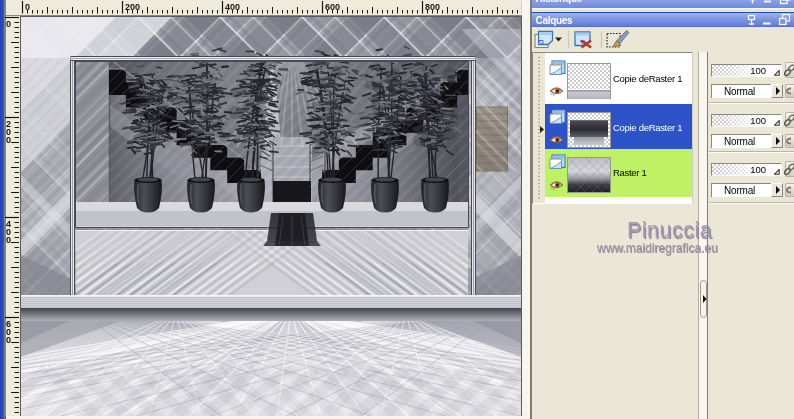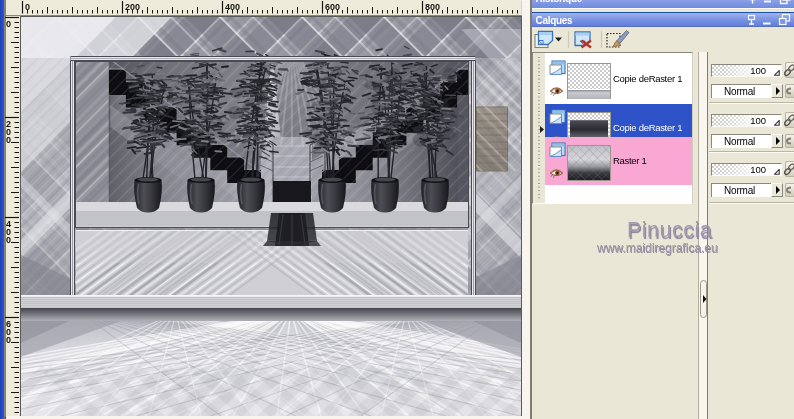--- a/index.html
+++ b/index.html
@@ -2289,21 +2289,21 @@
       <circle cx="7.4" cy="4.1" r="1.1" fill="#241008"></circle>
       <path d="M2.2,6.2 l-1.2,1.4 M4.2,7.2 l-0.8,1.5" stroke="#6a4632" stroke-width="0.8"></path>
     </g>
     </svg>
       <div style="position:absolute;left:22px;top:8px;width:42px;height:34px;border:1px solid #9a978c;background-image:linear-gradient(45deg,#cbcbcb 25%,transparent 25%,transparent 75%,#cbcbcb 75%),linear-gradient(45deg,#cbcbcb 25%,transparent 25%,transparent 75%,#cbcbcb 75%);background-size:4px 4px;background-position:0 0,2px 2px;background-color:#fff;">
         <div style="position:absolute;left:2px;top:7px;width:38px;height:17px;background:linear-gradient(180deg,#4e4e58,#2a2a32 55%,#60606a);box-shadow:inset 0 1px 0 #6a6a74;"></div>
         <div style="position:absolute;left:6px;top:24px;width:30px;height:8px;background:linear-gradient(180deg,#8e8e98,#c6c6cd);opacity:.85"></div>
       </div>
       <div style="position:absolute;left:68px;top:18px;font-size:9.5px;letter-spacing:-0.3px;color:#ffffff;white-space:nowrap">Copie deRaster 1</div>
     </div>
-    <div style="position:absolute;left:12px;top:84px;width:147px;height:48px;background:#f9a8d4">
+    <div style="position:absolute;left:12px;top:96px;width:147px;height:48px;background:#bef264">
       <svg width="24" height="46" style="position:absolute;left:2px;top:4px" viewBox="0 0 24 46">
        <g transform="translate(2.5,1.5)">
       <rect x="2.5" y="0.5" width="13" height="12.5" fill="#bcdcf6" stroke="#3a74b8" stroke-width="1.1"></rect>
       <rect x="3" y="1" width="12" height="3" fill="#8fc0ea"></rect>
       <path d="M0.5,4.5 h11.5 v9.5 h-11.5 z" fill="#ffffff" stroke="#8c8c84" stroke-width="1"></path>
       <path d="M0.5,14 L12,14 L12,7 Q6,12 0.5,14 Z" fill="#cfe2f4" stroke="#5b8fc4" stroke-width="0.9"></path>
       </g>
        <g transform="translate(3,28)">
       <path d="M0.5,4.2 Q6.5,-1.8 12.5,4.2 Q6.5,8.8 0.5,4.2 Z" fill="#f6f2ee" stroke="#6a4632" stroke-width="1"></path>
       <path d="M0.5,4.2 Q6.5,-2.2 12.5,4.2" fill="none" stroke="#a8724a" stroke-width="1.5"></path>

